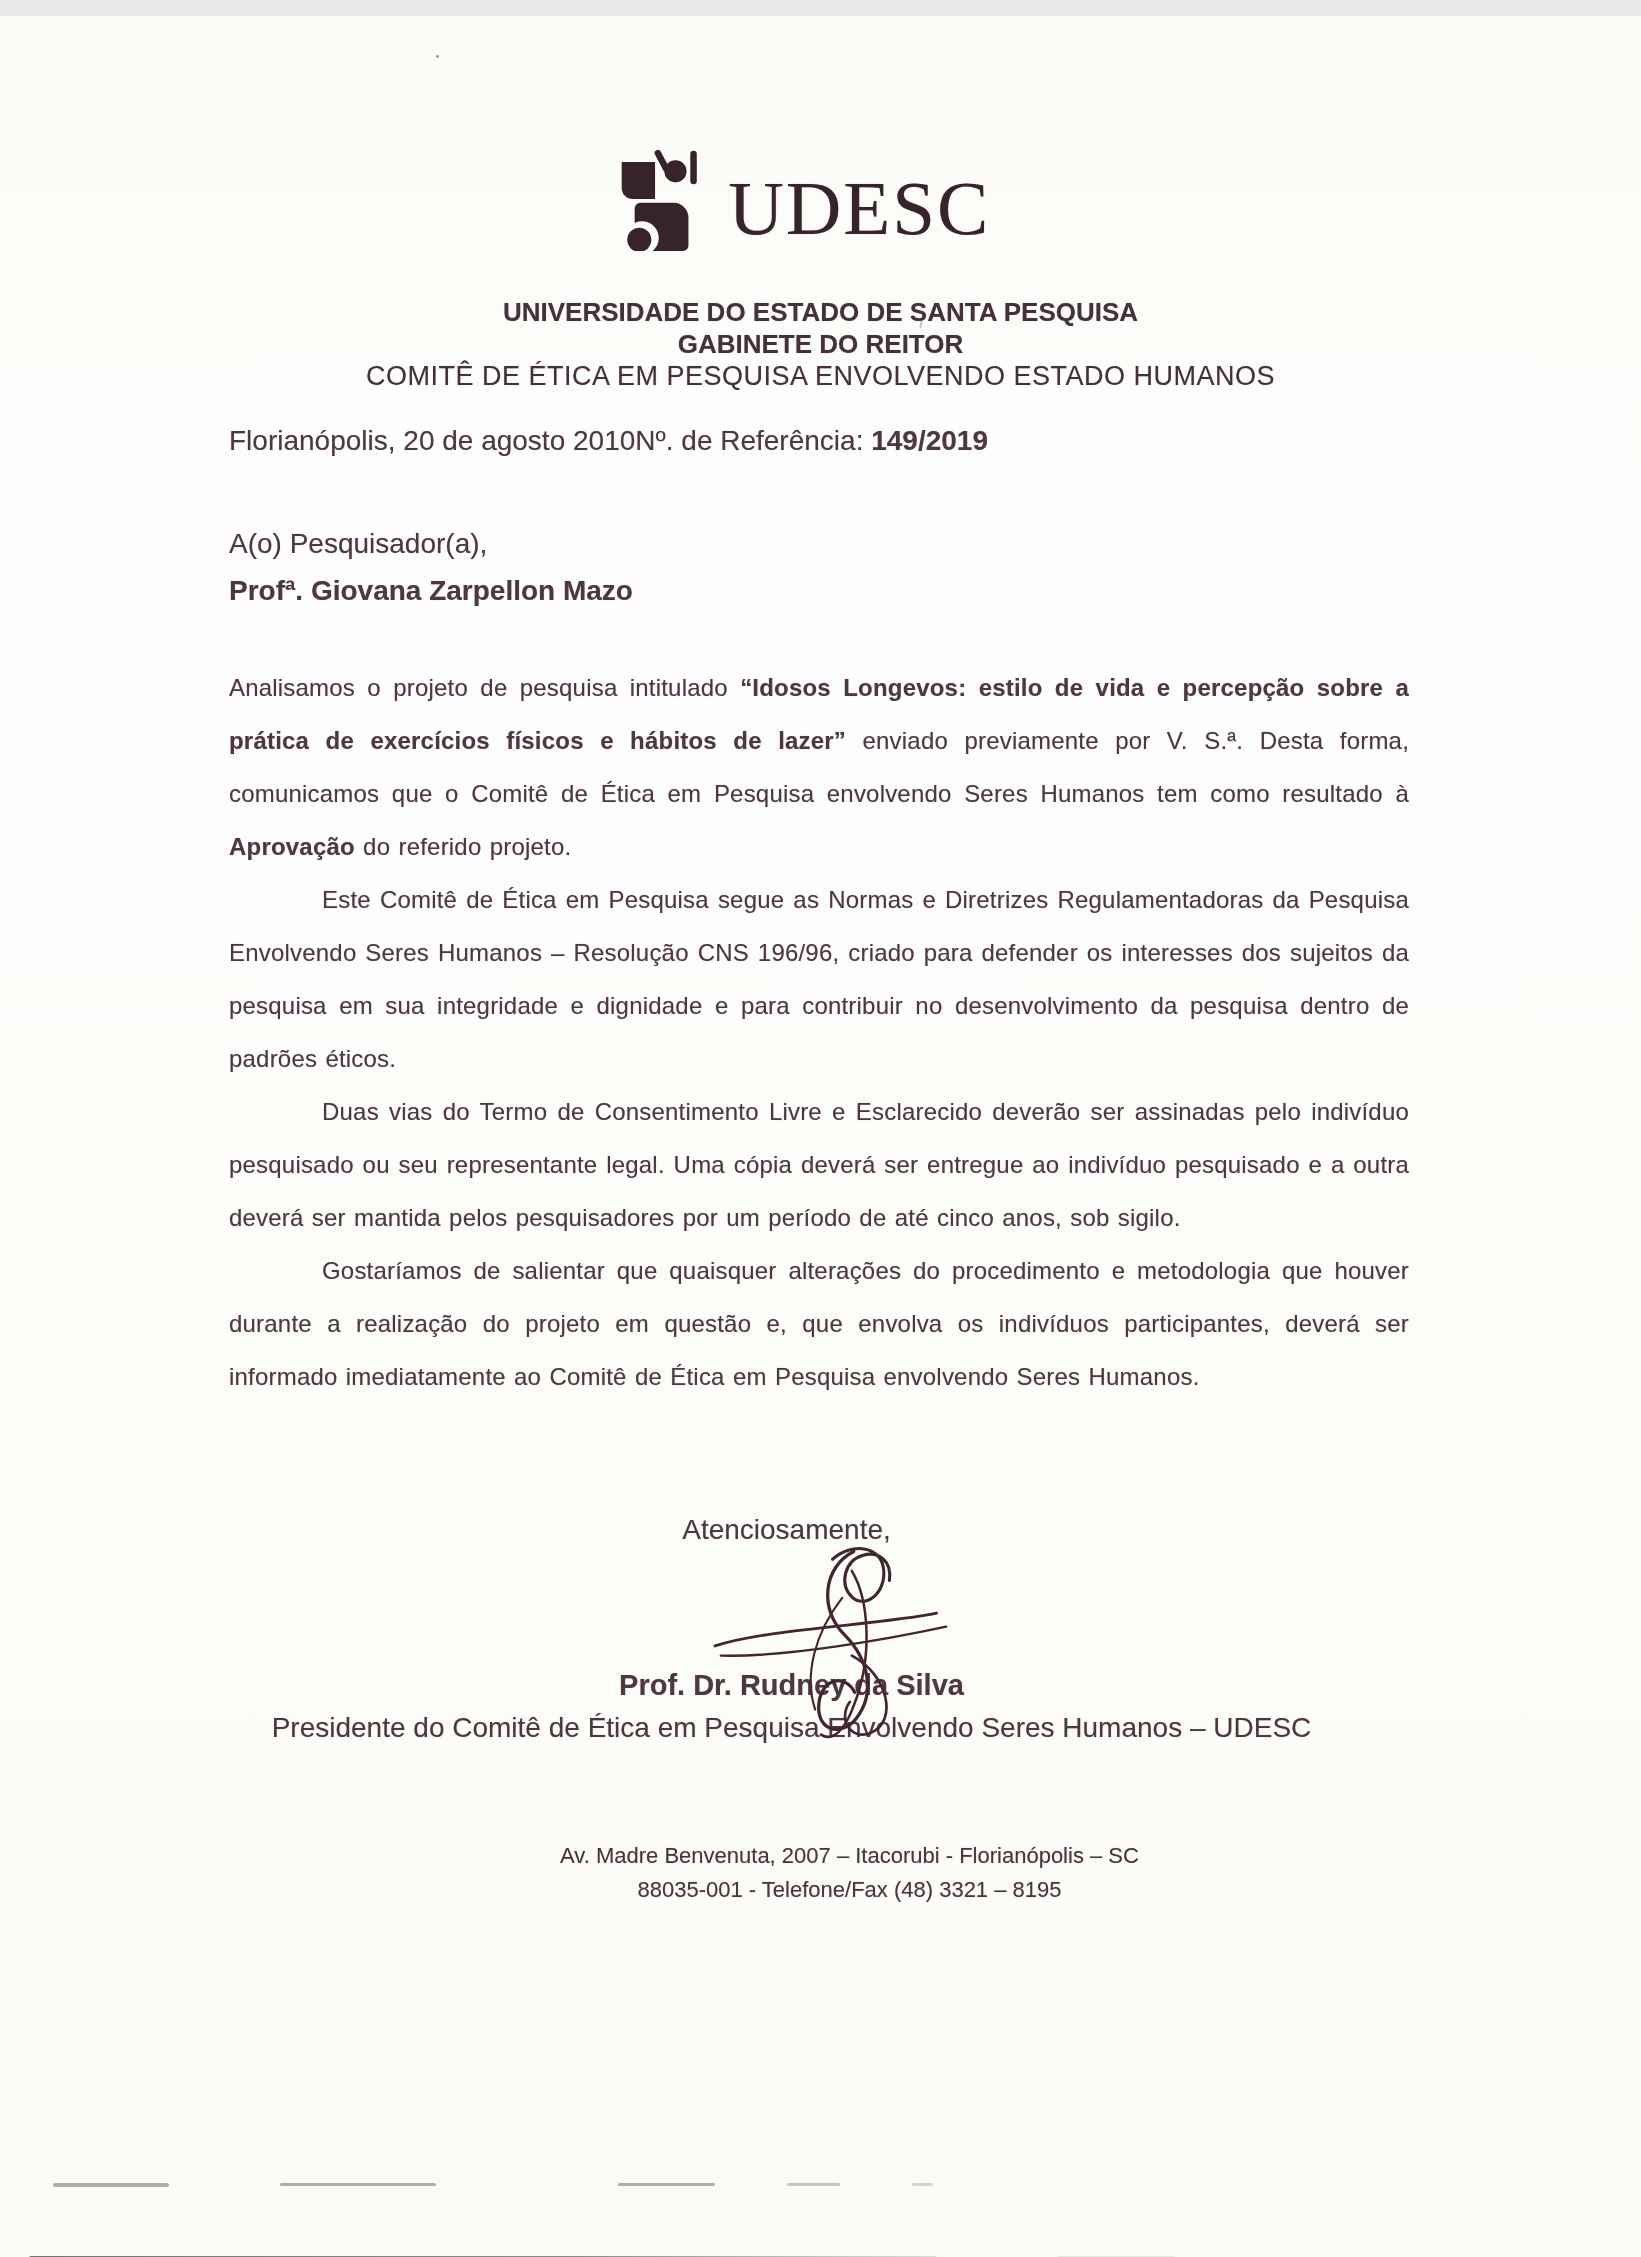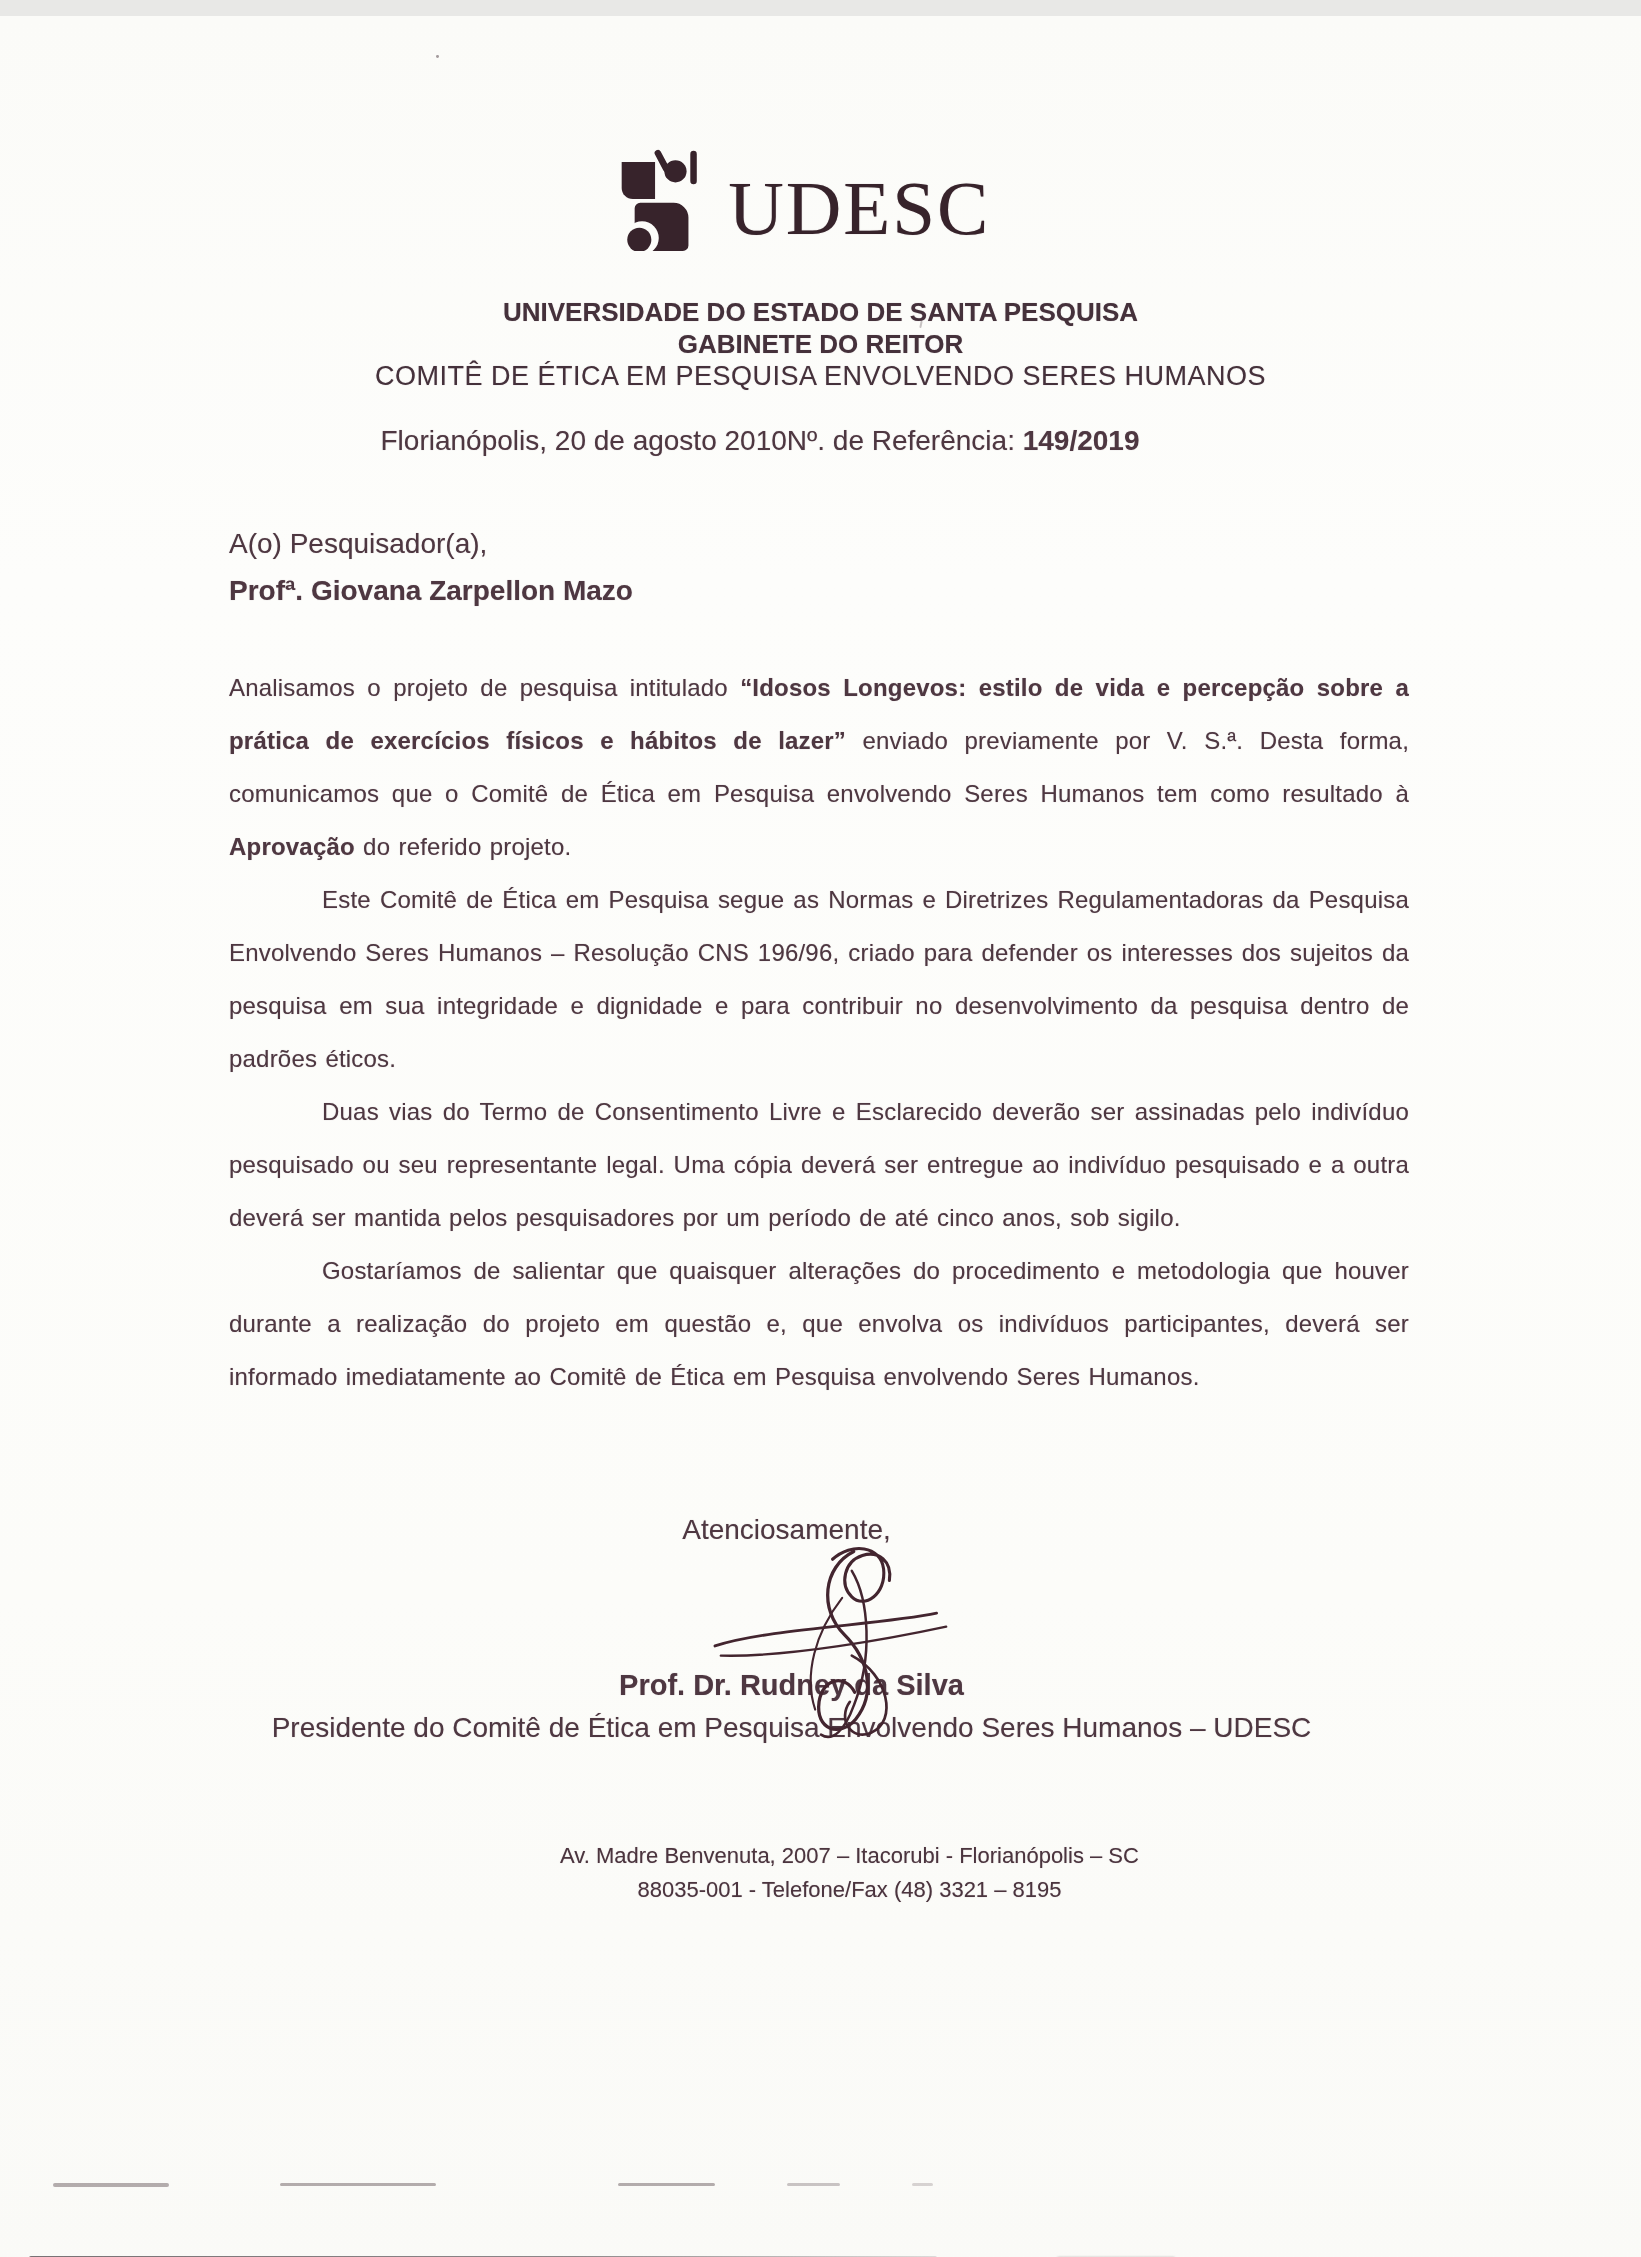--- a/index.html
+++ b/index.html
@@ -46,21 +46,21 @@
   .org-line-bold { font-weight: bold; font-size: 26px; }
   .org-line-reg  { font-size: 27px; letter-spacing: 0.5px; }
 
   
   .meta-row {
     position: absolute;
     top: 409px;
     left: 229px;
     width: 1062px;
     display: flex;
-    justify-content: center;
+    justify-content: flex-start;
     font-size: 28px;
   }
   .ref-number { font-weight: bold; }
 
   
   .recipient {
     position: absolute;
     top: 504px;
     left: 229px;
     font-size: 28px;
@@ -187,21 +187,21 @@
       <circle cx="26" cy="96" r="18" fill="#fcfcf9"></circle>
 
       <circle cx="23" cy="98" r="13" fill="#37232b"></circle>
     </svg>
     <div class="logo-wordmark soft">UDESC</div>
   </div>
 
   <div class="org-block">
     <div class="org-line-bold soft">UNIVERSIDADE DO ESTADO DE SANTA PESQUISA</div>
     <div class="org-line-bold soft">GABINETE DO REITOR</div>
-    <div class="org-line-reg soft">COMITÊ DE ÉTICA EM PESQUISA ENVOLVENDO SERES HUMANOS</div>
+    <div class="org-line-reg soft">COMITÊ DE ÉTICA EM PESQUISA ENVOLVENDO ESTADO HUMANOS</div>
   </div>
 
   <div class="meta-row">
     <span class="soft">Florianópolis, 20 de agosto 2010</span>
     <span class="soft"><span>Nº. de Referência: </span><span class="ref-number">149/2019</span></span>
   </div>
 
   <div class="recipient">
     <div class="soft">A(o) Pesquisador(a),</div>
     <div class="recipient-name soft">Profª. Giovana Zarpellon Mazo</div>

